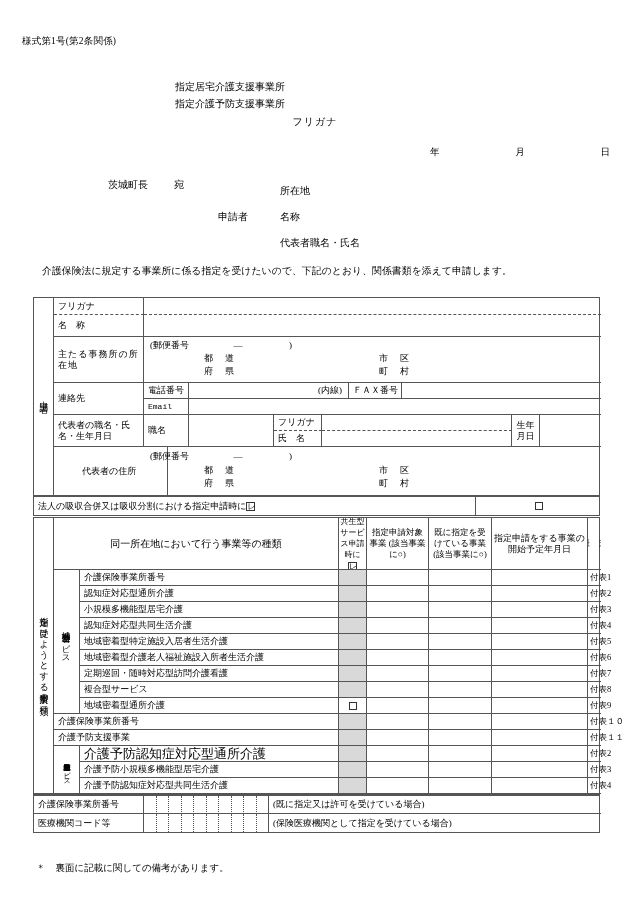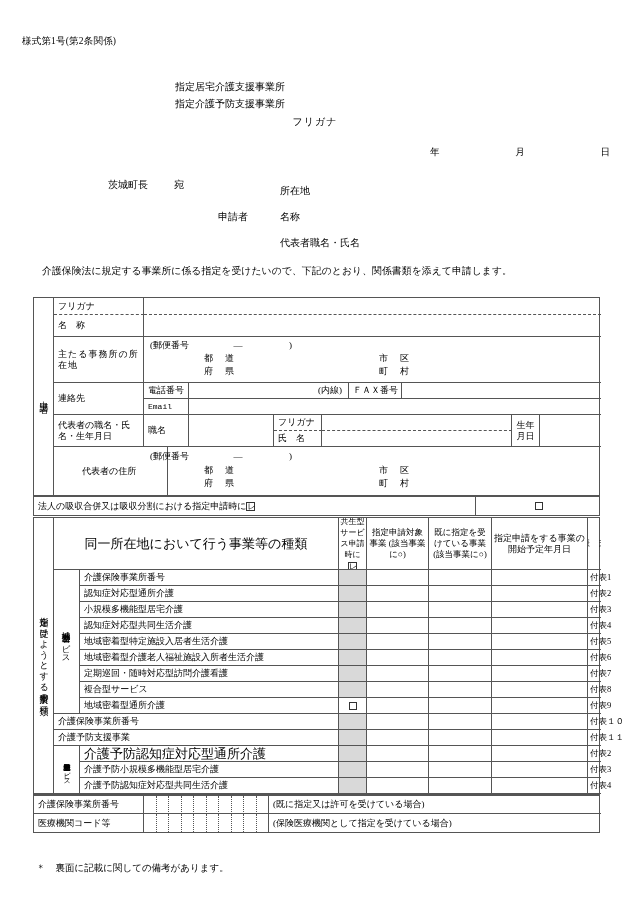--- a/index.html
+++ b/index.html
@@ -273,21 +273,21 @@
     </div>
     <div class="cell ctr" style="left:442px; top:0; width:125px; height:18px;">
       <span class="chk"></span>
     </div>
   </div>
 
   <div class="frame" style="left:33px; top:517px; width:567px; height:278px;">
 
     <div class="cell vert-tight br bb" style="left:0; top:0; width:20px; height:276px; font-size:9px;">指定を受けようとする事業所の種類</div>
 
-    <div class="cell ctr br bb" style="left:20px; top:0; width:285px; height:52px; font-size:13px;">同一所在地において行う事業等の種類</div>
+    <div class="cell ctr br bb" style="left:20px; top:0; width:285px; height:52px; font-size:10px;">同一所在地において行う事業等の種類</div>
 
     <div class="cell multi br bb" style="left:305px; top:0; width:28px; height:52px; font-size:8px; padding:0 1px;">
       <span>
         <span>共生型サービス申請時に</span><span class="chk-mark">レ</span>
       </span>
     </div>
 
     <div class="cell multi br bb" style="left:333px; top:0; width:62px; height:52px; font-size:8.5px; padding:0 1px;">
       <span>
         <span>指定申請対象事業</span>

